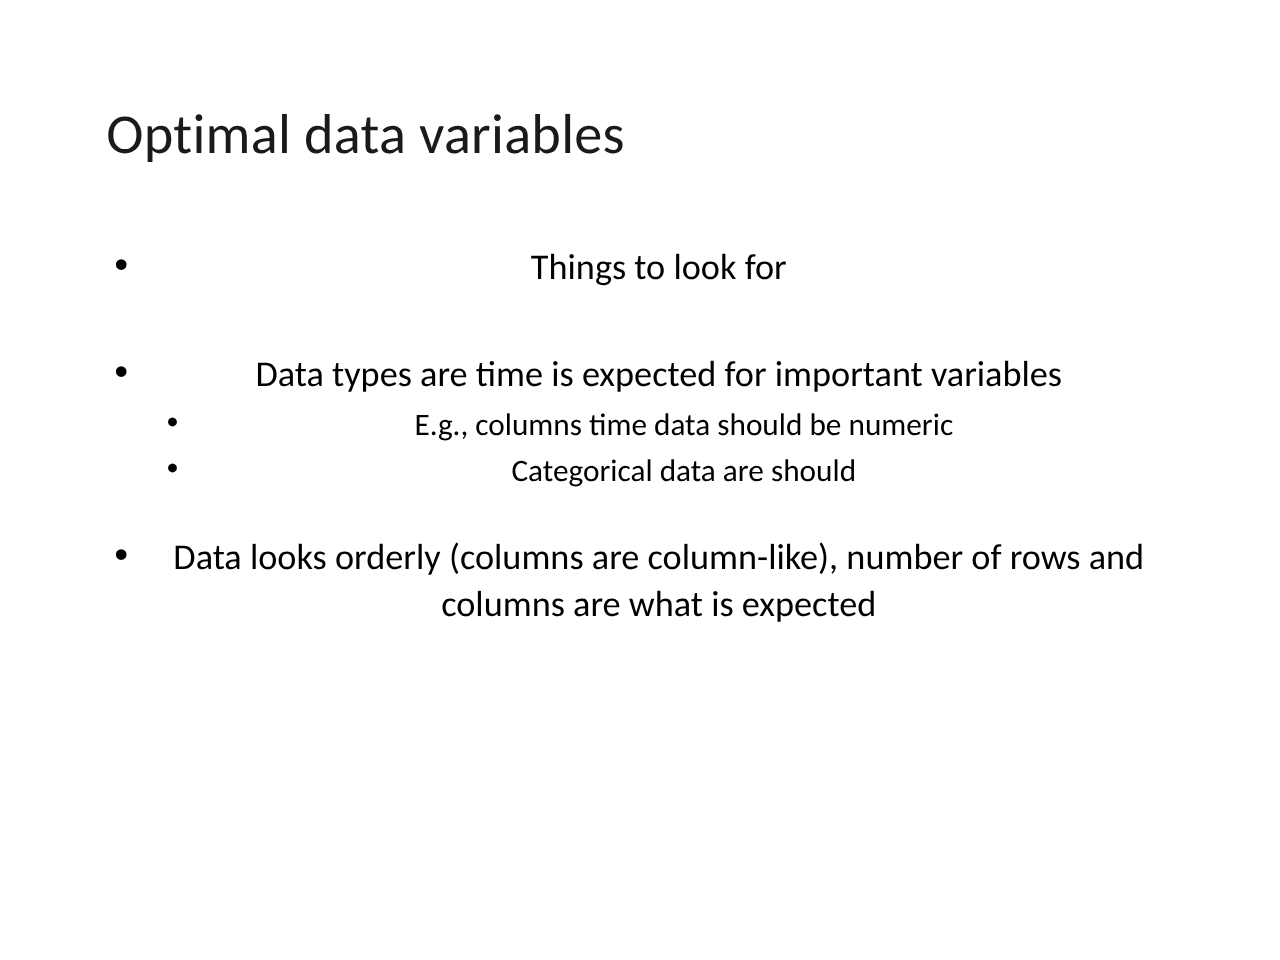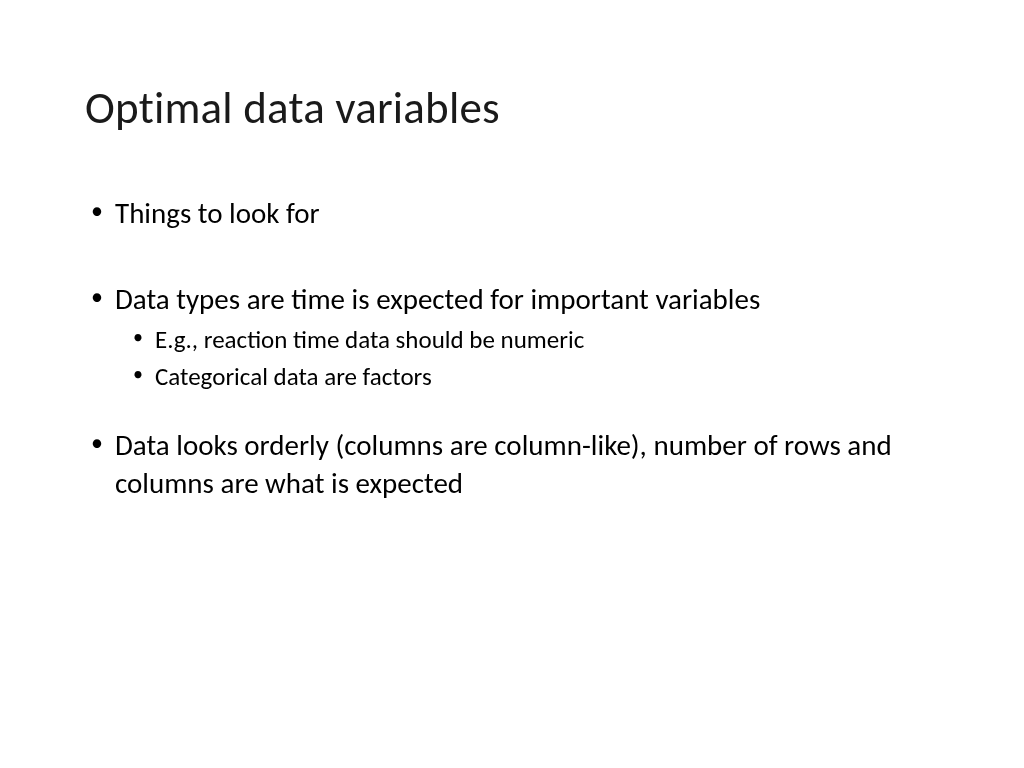--- a/index.html
+++ b/index.html
@@ -19,20 +19,21 @@
     .title {
       font-size: 45px;
       font-weight: 400;
       color: #1a1a1a;
       margin-bottom: 60px;
       letter-spacing: 0.2px;
     }
     .content {
       font-size: 29px;
       line-height: 1.3;
+      text-align: center;
     }
     ul {
       list-style: none;
     }
     .bullet-l1 {
       position: relative;
       padding-left: 30px;
       margin-bottom: 6px;
     }
     .bullet-l1::before {
@@ -67,20 +68,20 @@
 
 <h1 class="title">Optimal data variables</h1>
 
 <div class="content">
   <ul>
     <li class="bullet-l1">Things to look for</li>
   </ul>
   <div class="gap"></div>
   <ul>
     <li class="bullet-l1">Data types are time is expected for important variables</li>
-    <li class="bullet-l2">E.g., reaction time data should be numeric</li>
-    <li class="bullet-l2">Categorical data are factors</li>
+    <li class="bullet-l2">E.g., columns time data should be numeric</li>
+    <li class="bullet-l2">Categorical data are should</li>
   </ul>
   <div class="gap-small"></div>
   <ul>
     <li class="bullet-l1">Data looks orderly (columns are column-like), number of rows and columns are what is expected</li>
   </ul>
 </div>
 
 </body></html>

